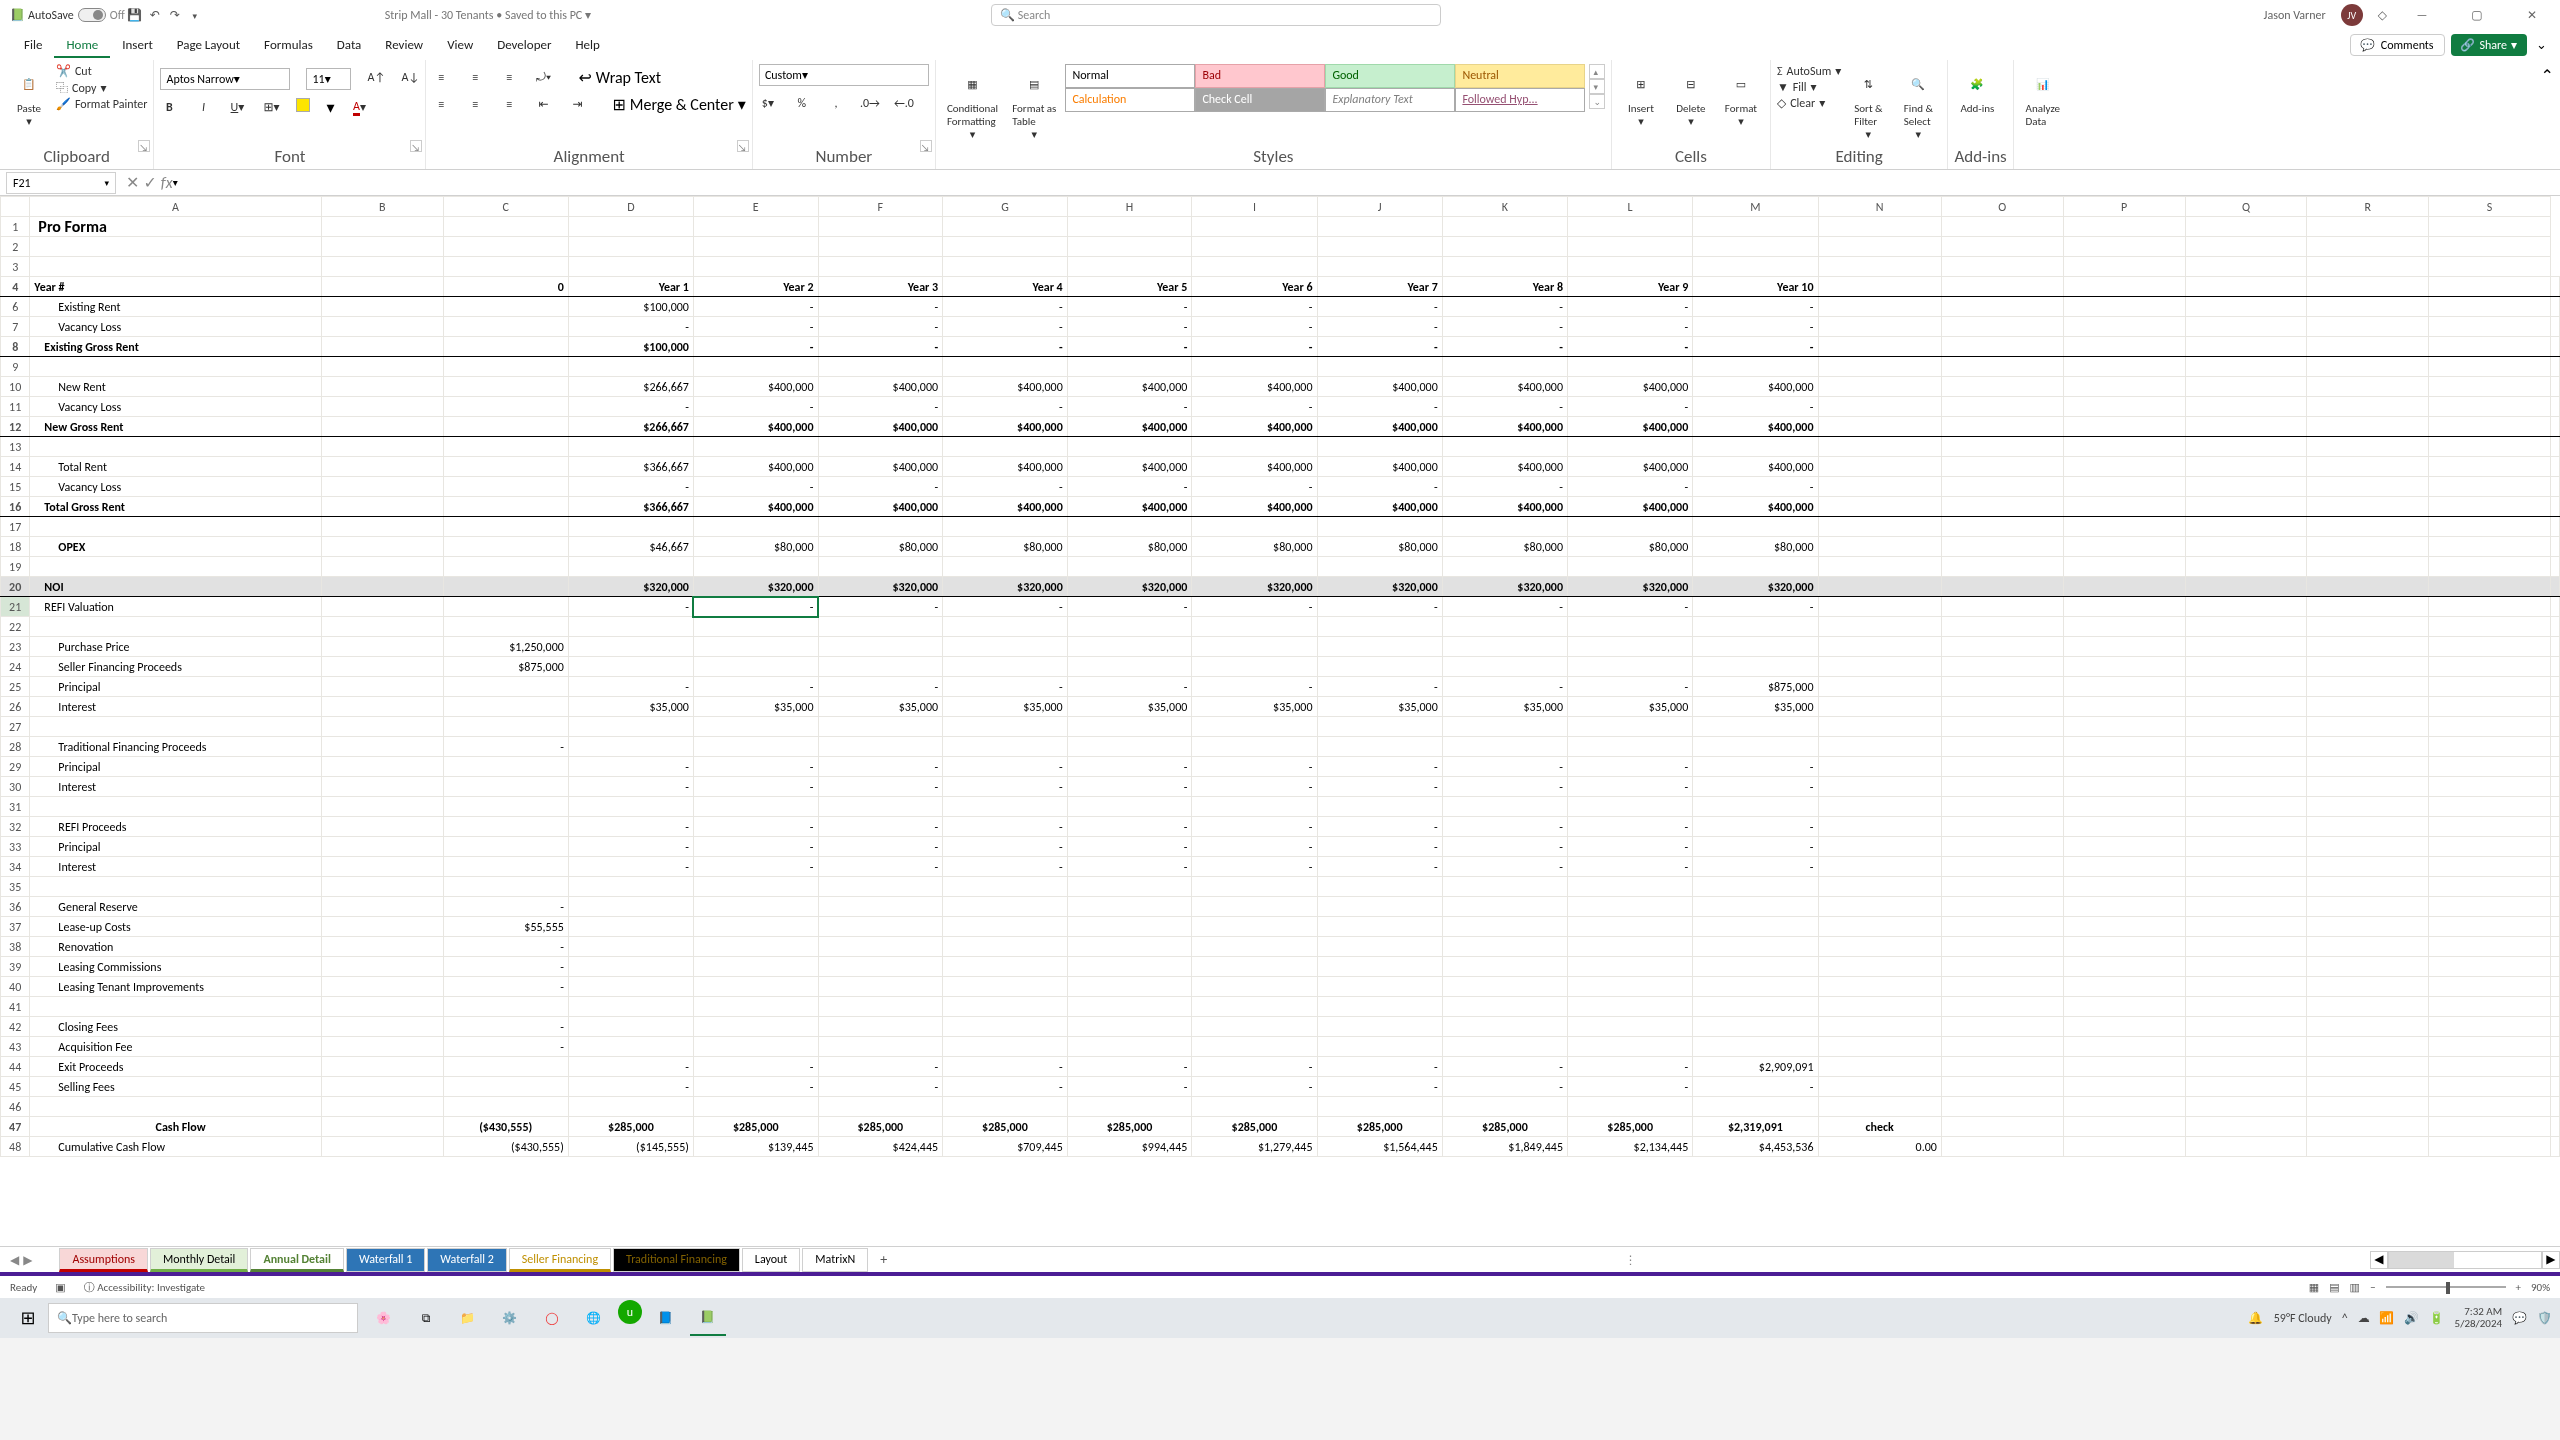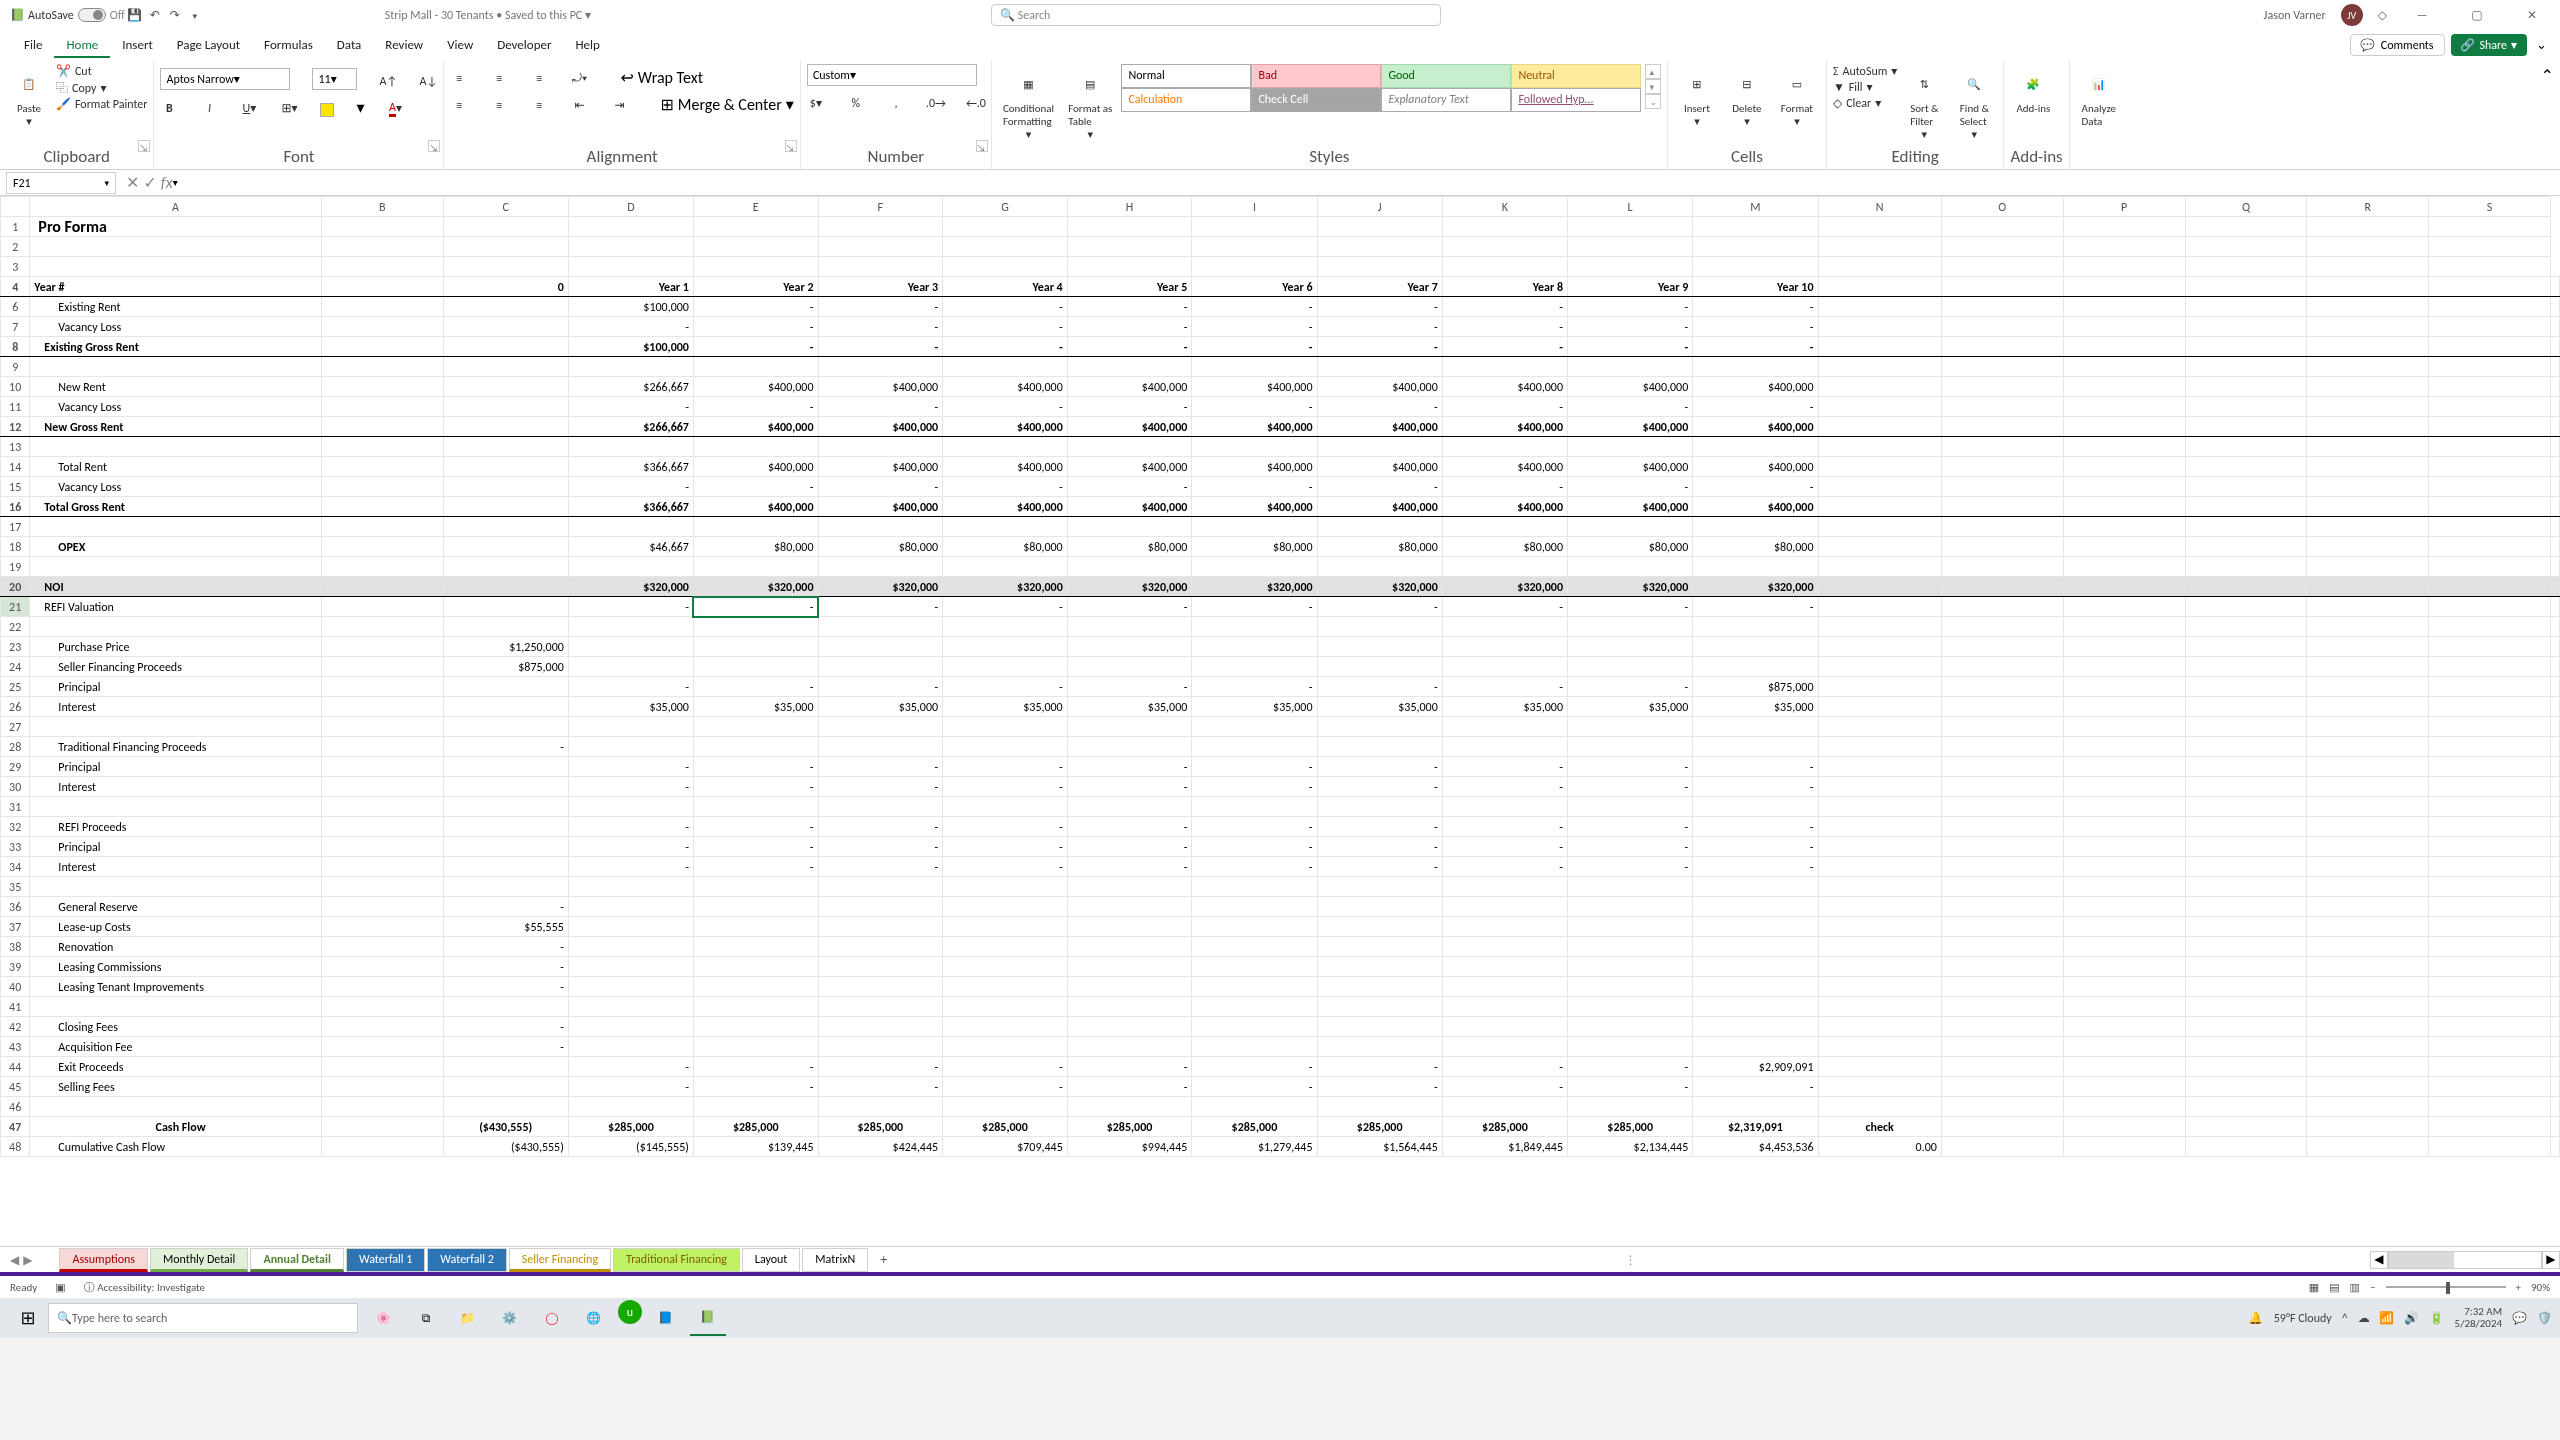--- a/index.html
+++ b/index.html
@@ -27,21 +27,21 @@
 .ribbon-group { border-right: 1px solid #e8e8e8; padding: 4px 6px 2px; display:flex; flex-direction:column; justify-content:space-between; position:relative; }
 .ribbon-group-label { text-align:center; font-size:17px; color:#555; padding-top:2px; }
 .ribbon-group-body { display:flex; align-items:flex-start; gap:4px; flex:1; }
 .rb-btn { display:flex; flex-direction:column; align-items:center; font-size:11px; color:#333; padding:2px 5px; white-space:nowrap; }
 .rb-icon { width: 24px; height: 24px; display:flex; align-items:center; justify-content:center; }
 .rb-icon.lg { width: 36px; height: 36px; }
 .clip-col { display:flex; flex-direction:column; gap:2px; font-size:12px; color:#333; }
 .clip-row { display:flex; align-items:center; gap:4px; }
 .combo { border: 1px solid #b7b7b7; height: 22px; background:#fff; display:flex; align-items:center; padding:0 5px; font-size:12px; }
 .font-name { width: 130px; } .font-size { width: 45px; }
-.mini-row { display:flex; gap:22px; align-items:flex-end; margin-top:4px; }
+.mini-row { display:flex; gap:16px; align-items:flex-start; margin-top:4px; }
 .mini-btn { width: 18px; height:18px; display:flex; align-items:center; justify-content:center; font-size:12px; color:#333; }
 .num-combo { width: 170px; }
 .styles-box { display:flex; flex-direction:column; }
 .style-row { display:flex; }
 .style-cell { width: 130px; height: 24px; border: 1px solid #aaa; font-size:12px; padding:3px 6px; }
 .style-normal { background:#fff; } .style-bad { background:#ffc7ce; color:#9c0006; border-color:#e5a1a8; }
 .style-good { background:#c6efce; color:#006100; border-color:#a0d9ab; }
 .style-neutral { background:#ffeb9c; color:#9c5700; border-color:#e8d48a; }
 .style-calc { background:#fff; color:#fa7d00; border:1px solid #aaa; }
 .style-check { background:#a5a5a5; color:#fff; }
@@ -76,21 +76,21 @@
 .sel-cell { outline: 2px solid #107c41; outline-offset:-1px; }
 
 .sheet-tabs { height: 26px; background:#fff; border-top:1px solid #d0d0d0; display:flex; align-items:center; padding-left:10px; font-size:12px; gap:2px; }
 .tab-nav { display:flex; gap:4px; margin-right:25px; color:#888; }
 .sheet-tab { padding:3px 12px; border:1px solid #d0d0d0; background:#f0f0f0; }
 .sheet-tab.red { background:#f8d7d7; border-bottom:3px solid #c00000; color:#a00000; }
 .sheet-tab.lime { background:#e2f0d9; border-bottom:3px solid #70ad47; }
 .sheet-tab.active { background:#fff; border-bottom:3px solid #548235; font-weight:bold; color:#548235; }
 .sheet-tab.blue { background:#2e75b6; color:#fff; }
 .sheet-tab.gold { background:#fff; border-bottom:3px solid #bf8f00; color:#bf8f00; }
-.sheet-tab.gold2 { background:#bef264; color:#806000; }
+.sheet-tab.gold2 { background:#000000; color:#806000; }
 .sheet-tab.plain { background:#fff; }
 .add-tab { padding:0 10px; font-size:14px; color:#555; }
 .hscroll { margin-left:auto; width:190px; display:flex; align-items:center; }
 .hs-arrow { width:18px; height:18px; border:1px solid #ccc; text-align:center; }
 .hs-track { flex:1; height:18px; border:1px solid #ccc; position:relative; }
 .hs-thumb { position:absolute; left:0; width:65px; height:100%; background:#dadada; }
 
 .status-bar { height: 26px; background:#fff; display:flex; align-items:center; border-top:4px solid #4c1d95; font-size:11px; color:#555; padding:0 10px; gap:18px; }
 .status-bar .right { margin-left:auto; display:flex; align-items:center; gap:10px; }
 .zoom-track { width:120px; height:2px; background:#aaa; position:relative; }

